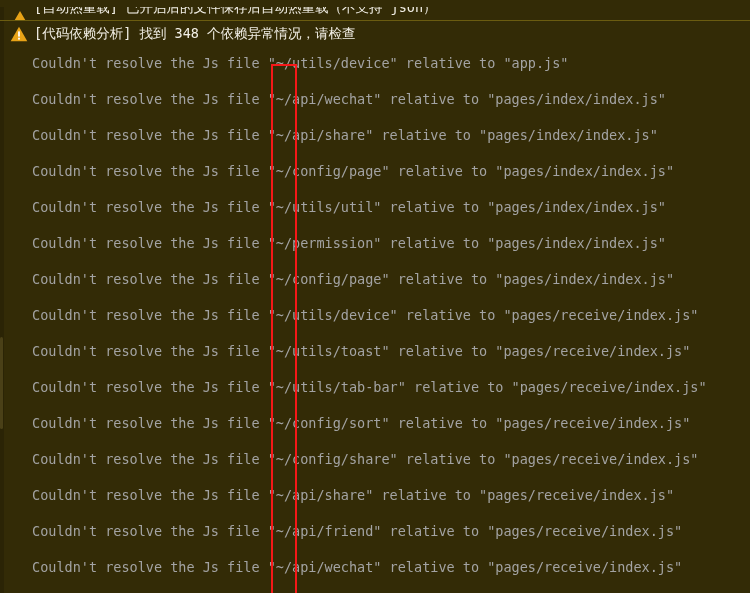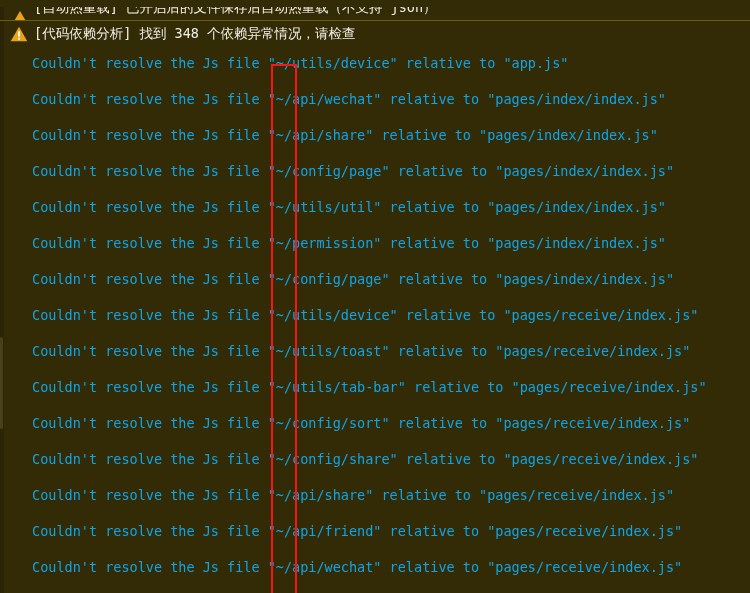--- a/index.html
+++ b/index.html
@@ -115,21 +115,21 @@
     width: 750px;
     height: 555px;
     overflow: hidden;
   }
   .log-line {
     position: relative;
     height: 36px;
     line-height: 36px;
     padding-left: 32px;
     font-size: 13.5px;
-    color: #0ea5e9;
+    color: #a3a3a3;
     white-space: pre;
     font-family: "DejaVu Sans Mono", monospace;
     letter-spacing: 0px;
   }
 
   
   #red-annotation-box {
     position: absolute;
     left: 271px;
     top: 57px;

